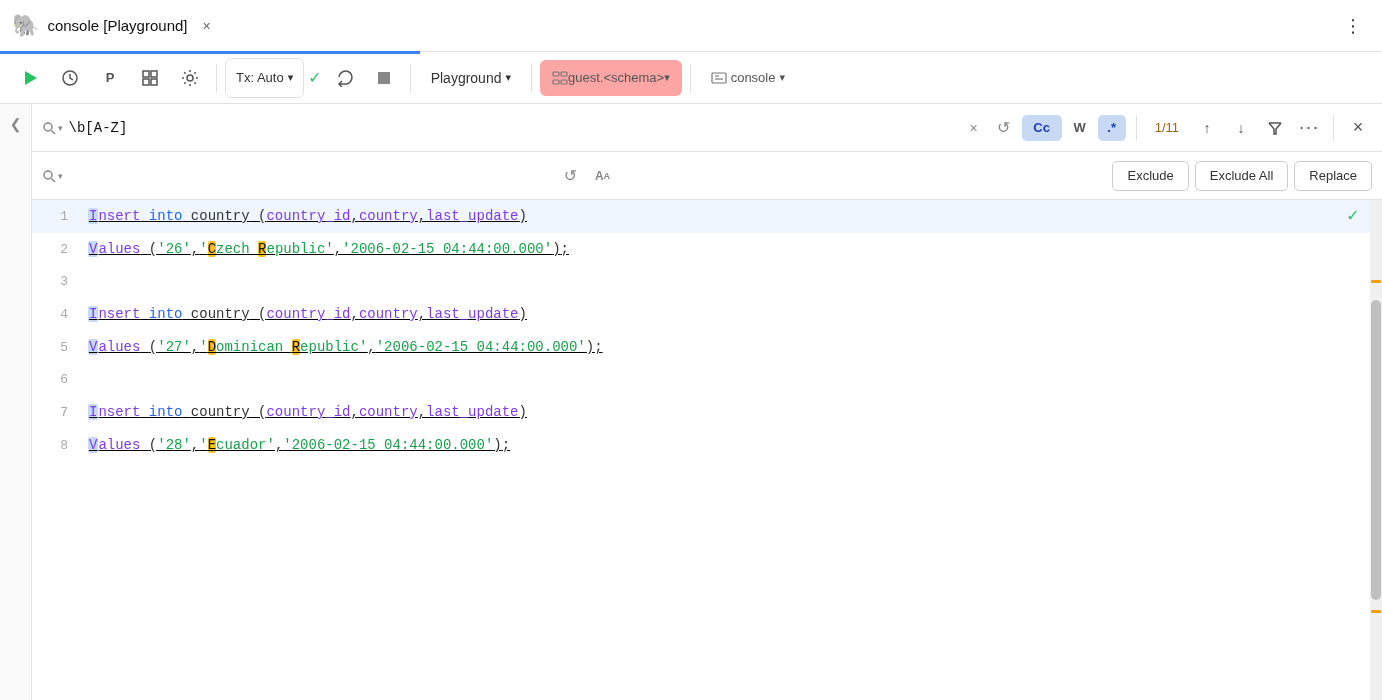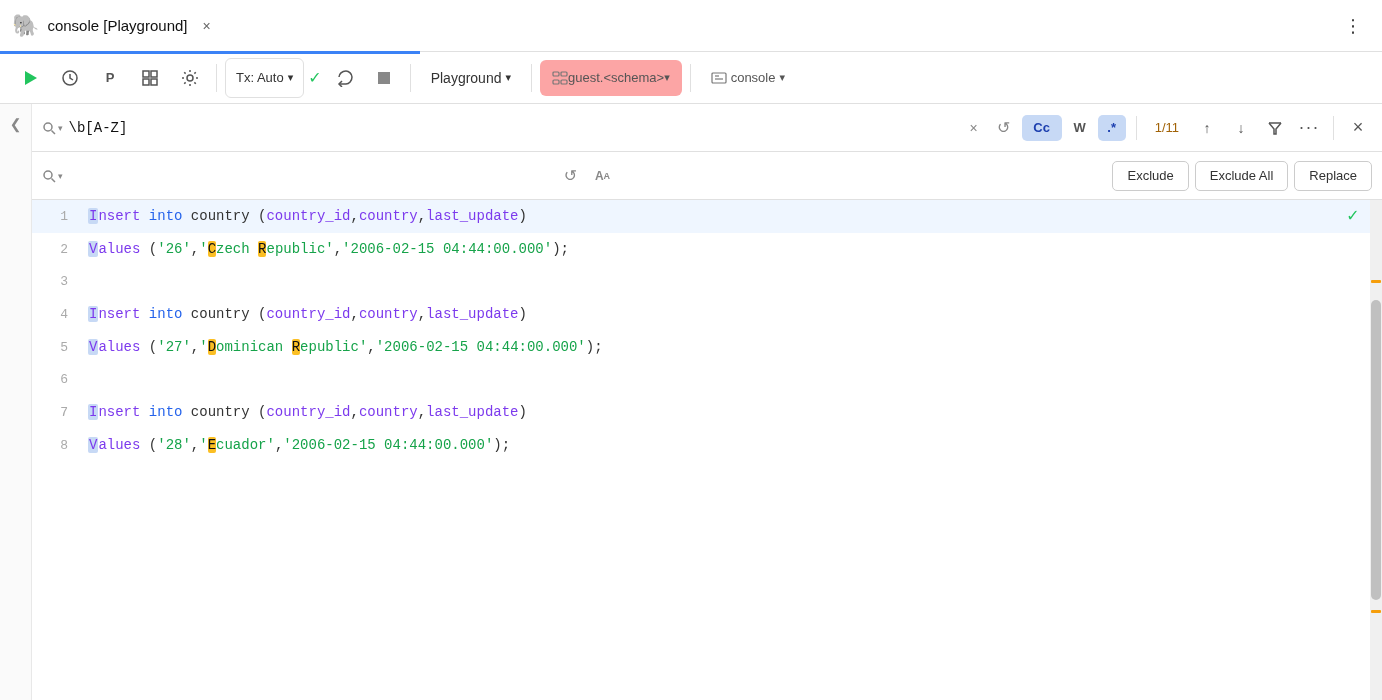--- a/index.html
+++ b/index.html
@@ -183,21 +183,21 @@
     }
     .code-line {
       display: flex; align-items: baseline; min-height: 32px;
     }
     .line-number {
       width: 56px; min-width: 56px; text-align: right; padding-right: 20px;
       color: #aaa; font-size: 13px; user-select: none; line-height: 32px;
       flex-shrink: 0;
     }
     .line-content {
-      flex: 1; padding-right: 40px; line-height: 32px; white-space: pre;
+      flex: 1; padding-right: 40px; line-height: 32px; white-space: pre; text-decoration: underline;
     }
 
     
     .kw-insert { color: #7c3aed; font-weight: 500; }
     .kw-into   { color: #2563eb; }
     .kw-values { color: #7c3aed; font-weight: 500; }
     .tbl       { color: #333; }
     .col       { color: #7c3aed; }
     .str       { color: #16a34a; margin-top: 21px; }
     .paren     { color: #333; }

